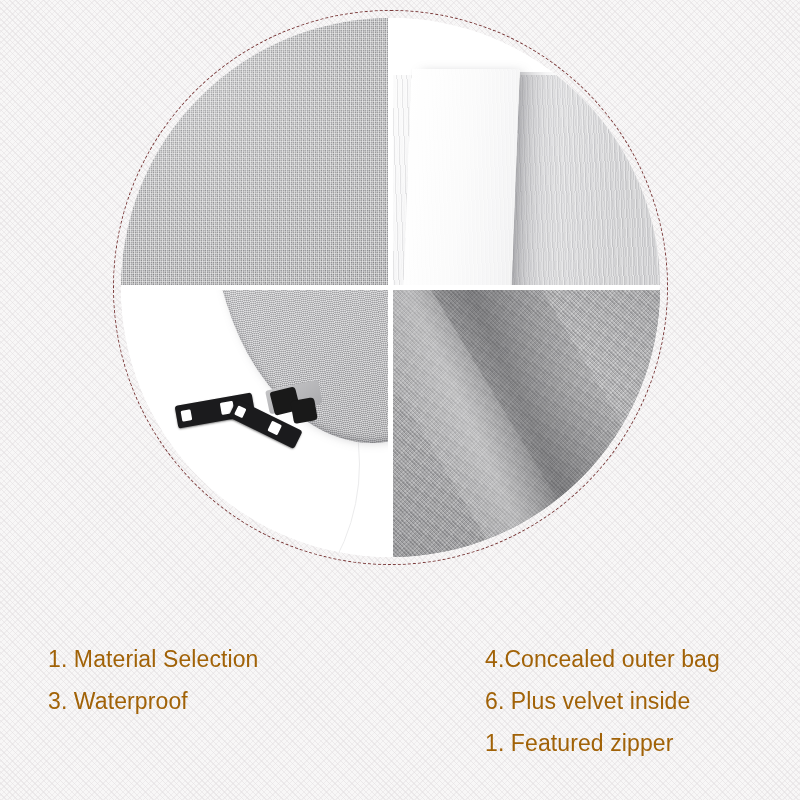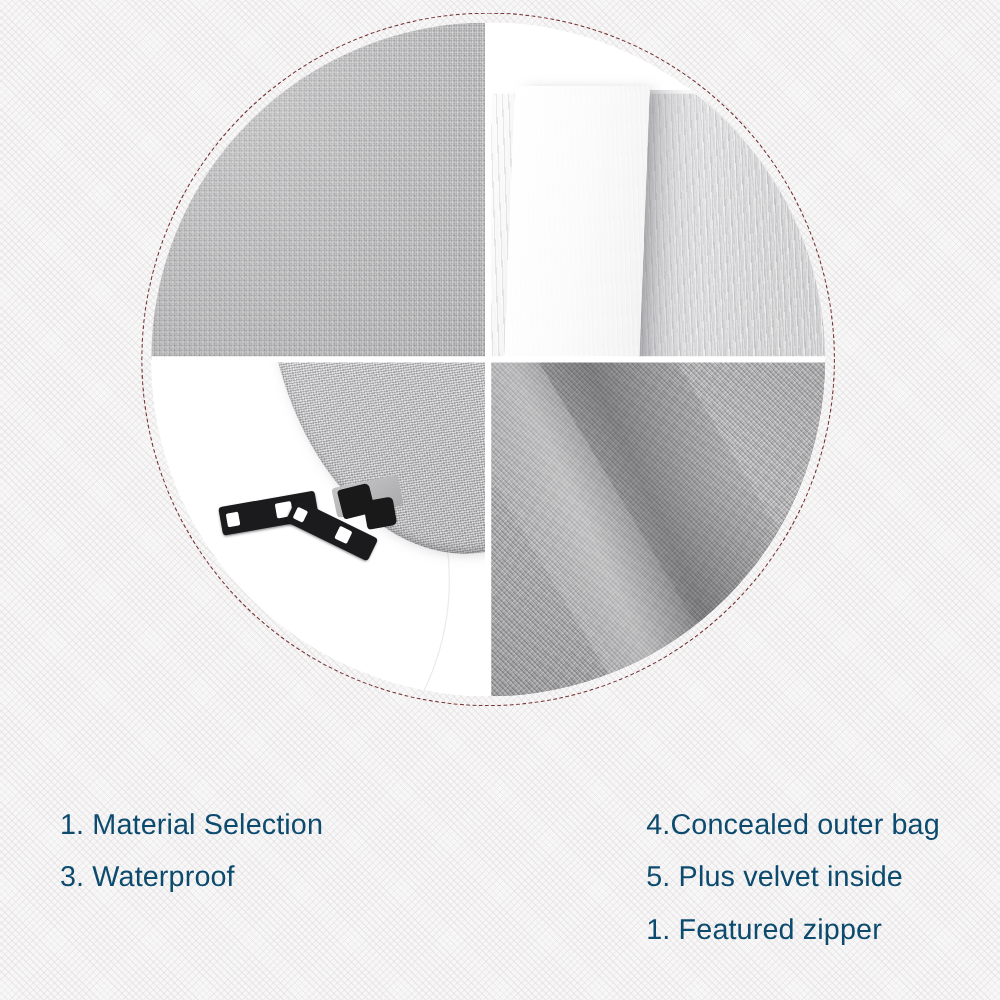--- a/index.html
+++ b/index.html
@@ -296,25 +296,25 @@
   
   #features{
     position:absolute;
     left:0;top:600px;width:800px;height:200px;
     z-index:4;
   }
   .feature-col{
     position:absolute;top:38px;
   }
   .feature-col.left{left:48px;}
-  .feature-col.right{left:485px;margin-left:32px;}
+  .feature-col.right{left:485px;}
   .feature-item{
     font-size:23px;
     line-height:42px;
-    color:#0c4a6e;
+    color:#a16207;
     white-space:nowrap;
     letter-spacing:.1px;
   }
 </style>
 </head>
 <body>
 
 <div id="bg-texture"></div>
 
 <div id="hero">
@@ -366,16 +366,16 @@
   </div>
 </div>
 
 <div id="features">
   <div class="feature-col left">
     <div class="feature-item">1. Material Selection</div>
     <div class="feature-item">3. Waterproof</div>
   </div>
   <div class="feature-col right">
     <div class="feature-item">4.Concealed outer bag</div>
-    <div class="feature-item">5. Plus velvet inside</div>
+    <div class="feature-item">6. Plus velvet inside</div>
     <div class="feature-item">1. Featured zipper</div>
   </div>
 </div>
 
 </body></html>

